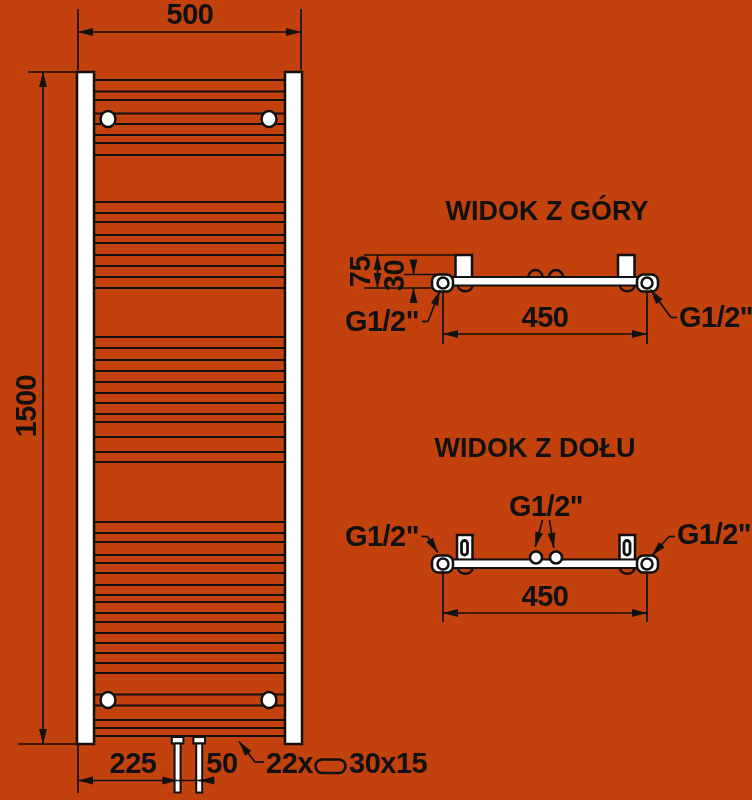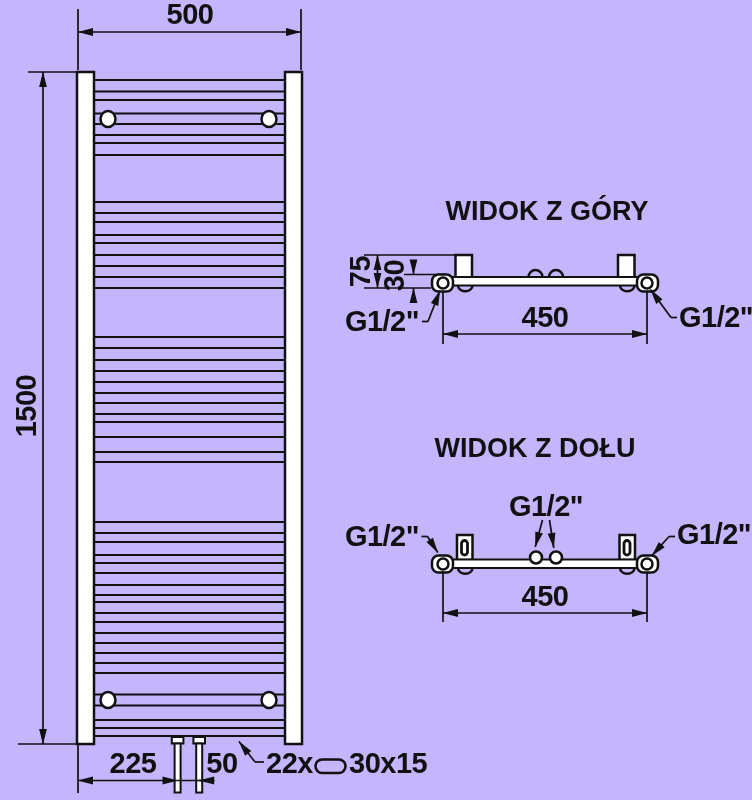--- a/index.html
+++ b/index.html
@@ -1,16 +1,16 @@
 <!DOCTYPE html>
 <html><head>
 <meta charset="utf-8">
 <style>
   html,body{margin:0;padding:0;background:#fff;}
-  .page{position:relative;width:752px;height:800px;background:#c4b5fd;overflow:hidden;
+  .page{position:relative;width:752px;height:800px;background:#c2410c;overflow:hidden;
         font-family:"Liberation Sans",sans-serif;}
   svg{position:absolute;left:0;top:0;}
   
   .w25{stroke:#111;stroke-width:2.5;fill:none;}
   .w2 {stroke:#111;stroke-width:2;fill:none;}
   .w28{stroke:#111;stroke-width:2.8;fill:none;}
   .thin{stroke:#111;stroke-width:1.7;fill:none;}
   .wf {fill:#fff;stroke:#111;stroke-width:2.5;}
   .w2f{fill:#fff;stroke:#111;stroke-width:2;}
   text{fill:#111;font-family:"Liberation Sans",sans-serif;font-weight:700;}

